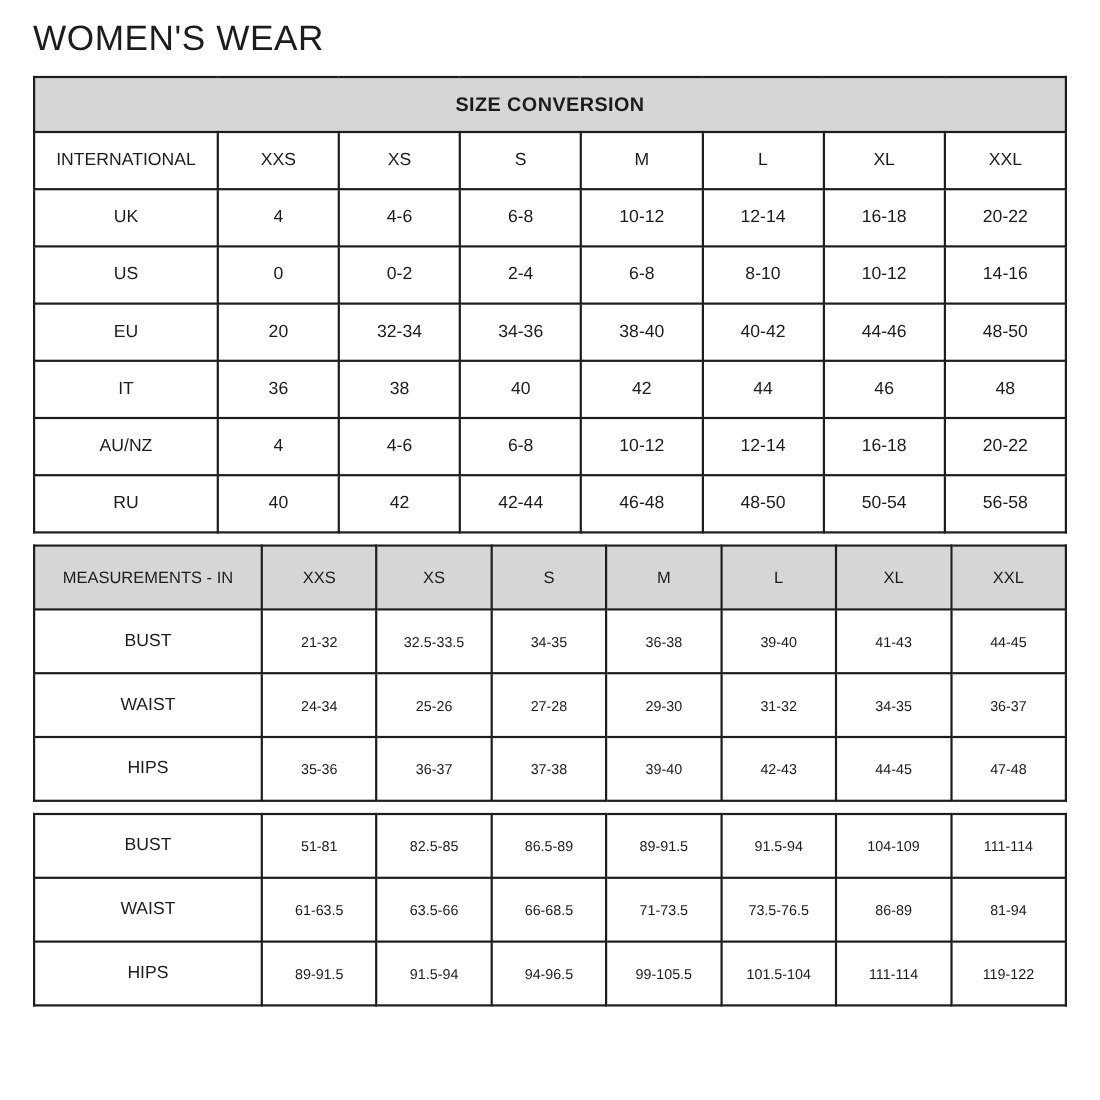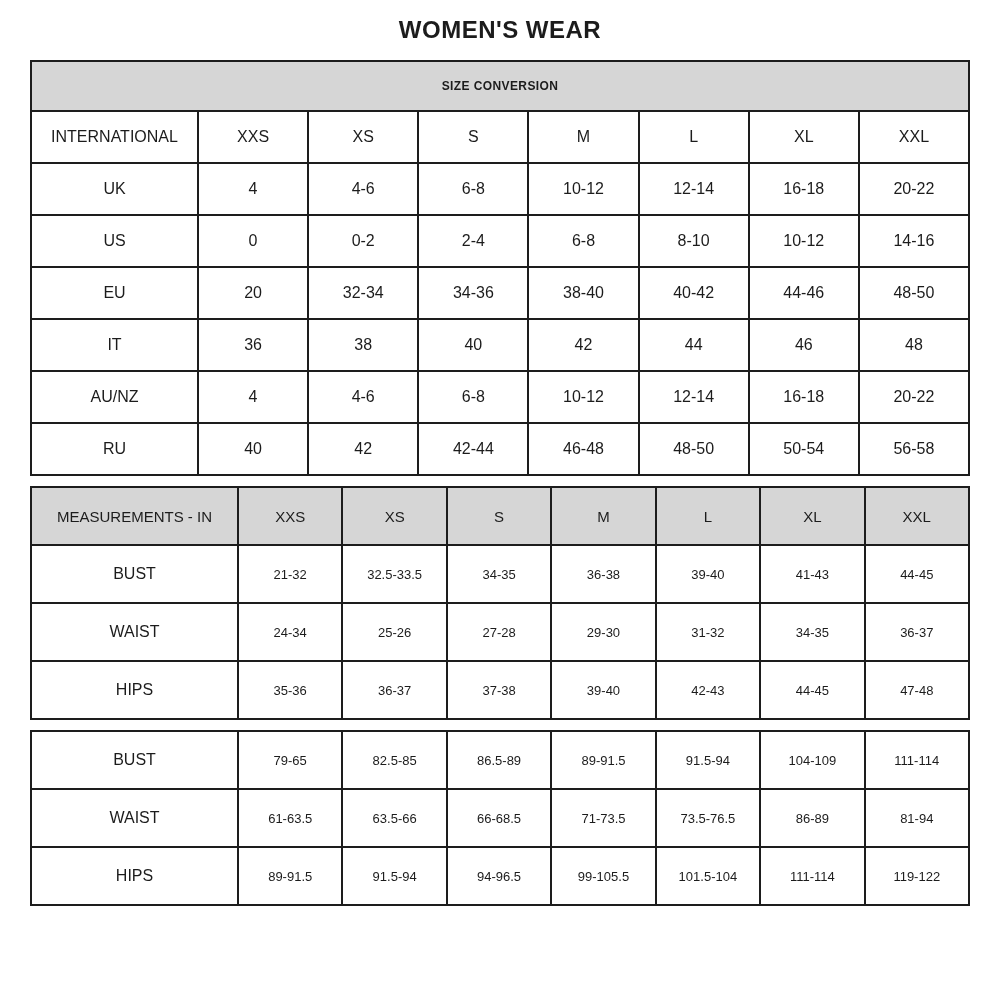--- a/index.html
+++ b/index.html
@@ -7,23 +7,23 @@
     width: 1000px;
     height: 1000px;
     background: #ffffff;
     font-family: "Liberation Sans", sans-serif;
     color: #1c1c1c;
     --header-bg: #d6d6d6;
     --border: #1d1d1d;
   }
   .page { padding: 10px 30px 10px; }
   .page-title {
-    text-align: center;
-    font-size: 24px;
-    font-weight: 700;
+    text-align: left;
+    font-size: 32px;
+    font-weight: 400;
     letter-spacing: 0.5px;
     padding: 6px 0 16px 0;
   }
   table.size-table {
     width: 100%;
     border-collapse: collapse;
     table-layout: fixed;
     margin-bottom: 10px;
   }
   table.size-table td {
@@ -34,21 +34,21 @@
     font-weight: 400;
     padding: 0 3px;
     overflow: hidden;
     white-space: nowrap;
   }
   .t1 td { height: 52px; }
   .t1 .banner {
     height: 50px;
     background: var(--header-bg);
     font-weight: 700;
-    font-size: 12px;
+    font-size: 18px;
     letter-spacing: 0.4px;
   }
   .m-table td { height: 58px; }
   .m-table .m-head {
     height: 58px;
     background: var(--header-bg);
     font-weight: 400;
     font-size: 15px;
   }
   .m-table .row-label { font-size: 16px; margin-top: 10px; }
@@ -193,21 +193,21 @@
   </table>
 
   <table class="size-table m-table">
     <colgroup>
       <col style="width:207px">
       <col span="7">
     </colgroup>
     <tbody id="t3-body">
         <tr>
           <td class="row-label">BUST</td>
-          <td class="val">79-65</td>
+          <td class="val">51-81</td>
           <td class="val">82.5-85</td>
           <td class="val">86.5-89</td>
           <td class="val">89-91.5</td>
           <td class="val">91.5-94</td>
           <td class="val">104-109</td>
           <td class="val">111-114</td>
         </tr>
         <tr>
           <td class="row-label">WAIST</td>
           <td class="val">61-63.5</td>

